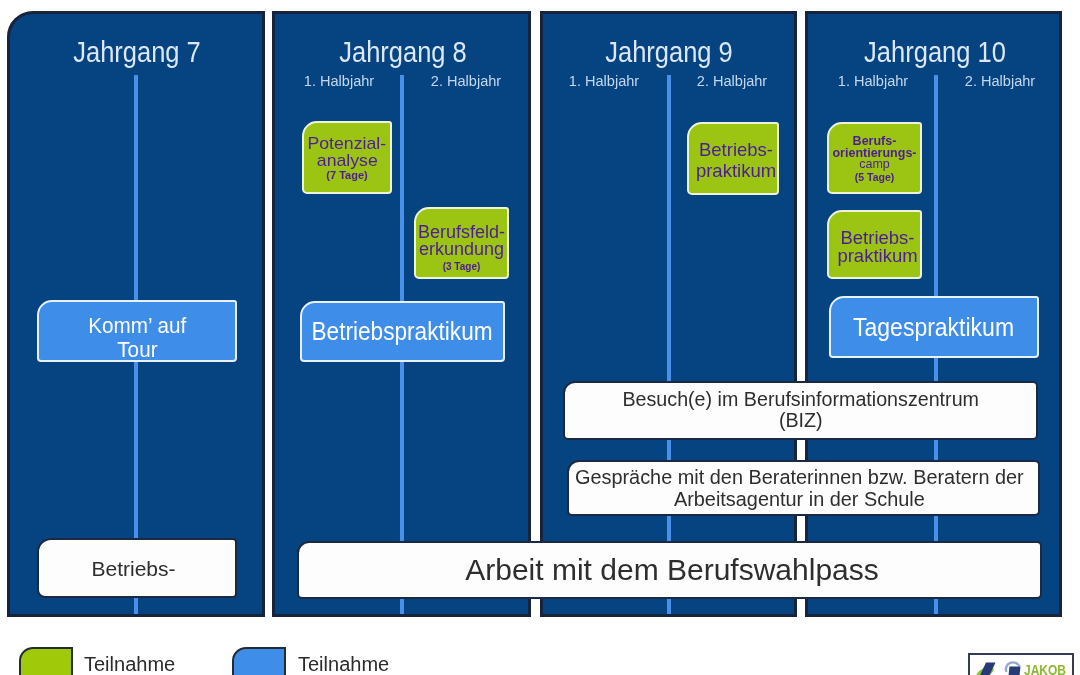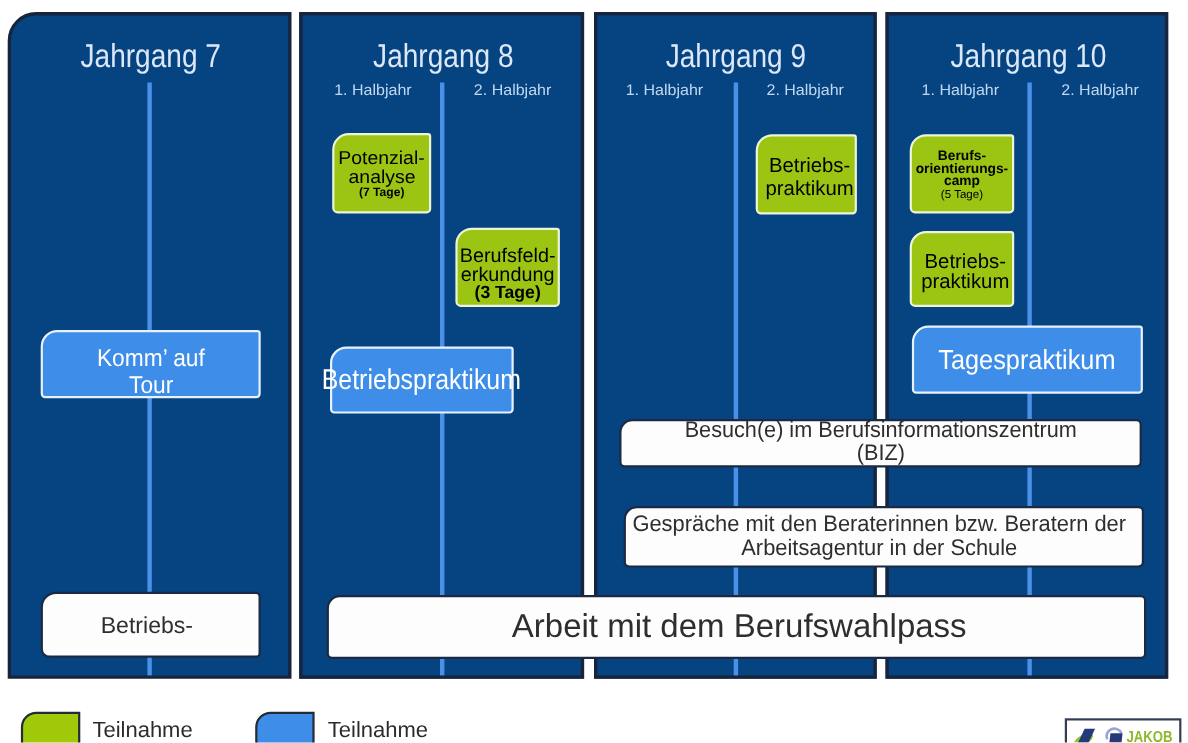--- a/index.html
+++ b/index.html
@@ -2,21 +2,21 @@
 <html><head>
 <meta charset="utf-8">
 <style>
 html,body{margin:0;padding:0}
 body{width:1080px;height:675px;background:#ffffff;font-family:"Liberation Sans",sans-serif;position:relative;overflow:hidden}
 .abs{position:absolute}
 .panel{position:absolute;top:11px;height:606px;background:#054480;border:3px solid #18233c;box-sizing:border-box;z-index:1}
 .vline{position:absolute;width:4px;background:#4a8fe8;z-index:2}
 .title{position:absolute;color:#dce8f8;font-size:30px;text-align:center;z-index:3;white-space:nowrap;transform:translateX(-50%) scaleX(0.85)}
 .hj{position:absolute;color:#c3d8f0;font-size:14px;z-index:3;white-space:nowrap;transform:translateX(-50%) scaleX(1.04)}
-.gbox{position:absolute;background:#9cc513;border:2.5px solid #eef4da;border-radius:15px 3px 4px 5px;box-sizing:border-box;z-index:4;color:#000000;text-align:center;display:flex;flex-direction:column;justify-content:center;align-items:center}
+.gbox{position:absolute;background:#9cc513;border:2.5px solid #eef4da;border-radius:15px 3px 4px 5px;box-sizing:border-box;z-index:4;color:#4c1d95;text-align:center;display:flex;flex-direction:column;justify-content:center;align-items:center}
 .bbox{position:absolute;background:#3e8de8;border:2.5px solid #e9f1fb;border-radius:15px 3px 4px 4px;box-sizing:border-box;z-index:4;color:#ffffff;text-align:center;display:flex;flex-direction:column;justify-content:center;align-items:center}
 .wbox{position:absolute;background:#fdfdfd;border:2px solid #1c2942;box-sizing:border-box;z-index:4;color:#2e2e2e;text-align:center;display:flex;flex-direction:column;justify-content:center;align-items:center}
 .in{display:block;white-space:nowrap}
 </style>
 </head>
 <body>
 
 <div class="panel" style="left:7px;width:258px;border-radius:26px 0 0 0"></div>
 <div class="panel" style="left:272px;width:259px"></div>
 <div class="panel" style="left:540px;width:257px"></div>
@@ -40,49 +40,49 @@
 <div class="hj" style="left:1000px;top:73px">2. Halbjahr</div>
 
 <div class="gbox" style="left:302px;top:121px;width:90px;height:73px;padding-top:2px">
   <span class="in" style="font-size:17px;line-height:17px;transform:scaleX(1.04)">Potenzial-</span>
   <span class="in" style="font-size:17px;line-height:17px;transform:scaleX(1.04)">analyse</span>
   <span class="in" style="font-size:11px;line-height:11.5px;margin-top:1px;font-weight:bold">(7 Tage)</span>
 </div>
 <div class="gbox" style="left:414px;top:207px;width:95px;height:72px;padding-top:12px">
   <span class="in" style="font-size:18px;line-height:17.5px">Berufsfeld-</span>
   <span class="in" style="font-size:18px;line-height:17.5px">erkundung</span>
-  <span class="in" style="font-size:16px;line-height:16px;font-weight:bold">(3 Tage)</span>
+  <span class="in" style="font-size:10px;line-height:16px;font-weight:bold">(3 Tage)</span>
 </div>
 <div class="gbox" style="left:687px;top:122px;width:92px;height:73px;padding-top:4px;padding-left:6px">
   <span class="in" style="font-size:18.5px;line-height:20.5px">Betriebs-</span>
   <span class="in" style="font-size:18.5px;line-height:20.5px">praktikum</span>
 </div>
 <div class="gbox" style="left:827px;top:122px;width:95px;height:72px;padding-top:3px">
   <span class="in" style="font-size:12.5px;line-height:11.7px;font-weight:bold">Berufs-</span>
   <span class="in" style="font-size:12.5px;line-height:11.7px;font-weight:bold">orientierungs-</span>
-  <span class="in" style="font-size:12.5px;line-height:11.7px;font-weight:bold">camp</span>
-  <span class="in" style="font-size:10.5px;line-height:12px;font-weight:normal">(5 Tage)</span>
+  <span class="in" style="font-size:12.5px;line-height:11.7px;font-weight:normal">camp</span>
+  <span class="in" style="font-size:10.5px;line-height:12px;font-weight:bold">(5 Tage)</span>
 </div>
 <div class="gbox" style="left:827px;top:210px;width:95px;height:69px;padding-top:5px;padding-left:6px">
   <span class="in" style="font-size:18.5px;line-height:18.5px">Betriebs-</span>
   <span class="in" style="font-size:18.5px;line-height:18.5px">praktikum</span>
 </div>
 
 <div class="bbox" style="left:37px;top:300px;width:200px;height:62px;padding-top:14px">
   <span class="in" style="font-size:22px;line-height:24px;transform:scaleX(0.94)">Komm’ auf</span>
   <span class="in" style="font-size:22px;line-height:24px;transform:scaleX(0.94)">Tour</span>
 </div>
-<div class="bbox" style="left:300px;top:315px;width:167px;height:61px">
+<div class="bbox" style="left:300px;top:301px;width:205px;height:61px">
   <span class="in" style="font-size:26px;transform:scaleX(0.87)">Betriebspraktikum</span>
 </div>
 <div class="bbox" style="left:829px;top:296px;width:210px;height:62px">
   <span class="in" style="font-size:25px;transform:scaleX(0.92)">Tagespraktikum</span>
 </div>
 
-<div class="wbox" style="left:563px;top:381px;width:475px;height:44px;border-radius:12px 5px 5px 5px;padding-bottom:4px">
+<div class="wbox" style="left:563px;top:381px;width:475px;height:59px;border-radius:12px 5px 5px 5px;padding-bottom:4px">
   <span class="in" style="font-size:20.5px;line-height:21px;transform:scaleX(0.96)">Besuch(e) im Berufsinformationszentrum</span>
   <span class="in" style="font-size:20.5px;line-height:21px;transform:scaleX(0.96)">(BIZ)</span>
 </div>
 <div class="wbox" style="left:567px;top:460px;width:473px;height:56px;border-radius:12px 5px 5px 5px;padding-right:8px">
   <span class="in" style="font-size:20.5px;line-height:22px;transform:scaleX(0.97)">Gespräche mit den Beraterinnen bzw. Beratern der</span>
   <span class="in" style="font-size:20.5px;line-height:22px;transform:scaleX(0.97)">Arbeitsagentur in der Schule</span>
 </div>
 <div class="wbox" style="left:297px;top:541px;width:745px;height:58px;border-radius:12px 5px 5px 5px;padding-left:5px">
   <span class="in" style="font-size:30px">Arbeit mit dem Berufswahlpass</span>
 </div>

